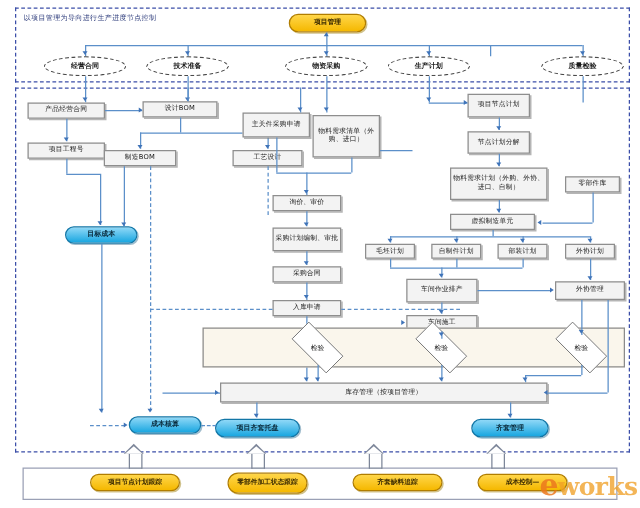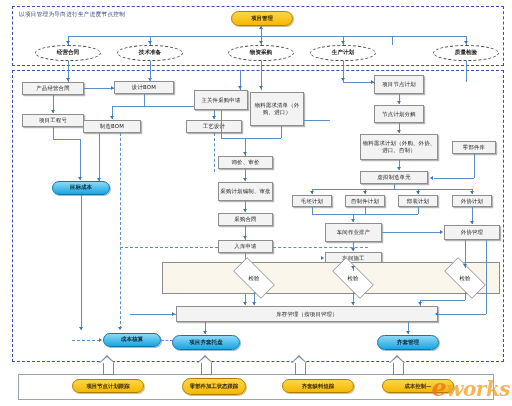--- a/index.html
+++ b/index.html
@@ -96,21 +96,21 @@
   .bigarrow .headf{position:absolute;left:1.2px;top:1.6px;width:0;height:0;
       border-left:7.3px solid transparent;border-right:7.3px solid transparent;
       border-bottom:6.8px solid #ffffff;}
 
   .title{font-size:5.6px;color:#2b3a7a;letter-spacing:.3px;}
 
   .bandbg{background:#faf6ec;border:1px solid #8b8b8b;}
 
   .wm{position:absolute;right:2px;bottom:4px;
       font-family:"DejaVu Serif","Liberation Serif",serif;
-      font-size:20px;font-style:italic;font-weight:700;
+      font-size:20px;font-weight:700;
       color:rgba(240,160,40,.78);letter-spacing:-.5px;}
   .wm .c{color:rgba(235,120,30,.85);font-size:24px;}
 </style>
 </head>
 <body>
 
 <div id="stage">
 
   <div class="ab dashframe" style="left:12px;top:6px;width:492px;height:60px;"></div>
 

